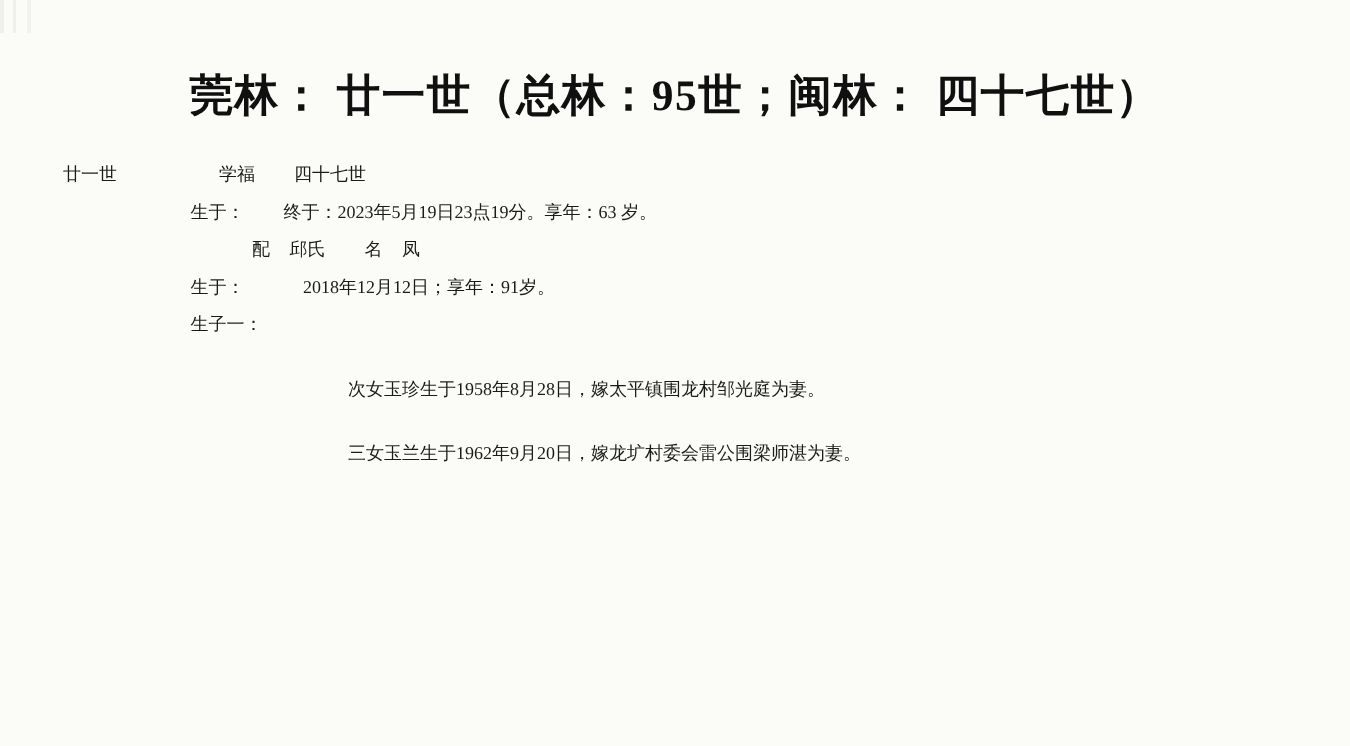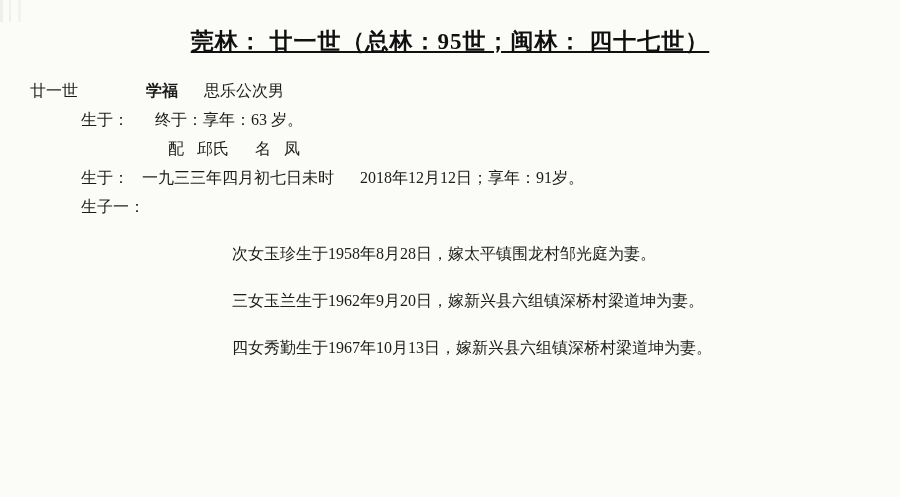--- a/index.html
+++ b/index.html
@@ -34,57 +34,56 @@
   }
   .page {
     position: relative;
     width: 900px;
     height: 497px;
     box-sizing: border-box;
   }
   .doc-title {
     text-align: center;
     font-weight: bold;
-    font-size: 23px;
+    font-size: 29px;
     letter-spacing: 1px;
     margin: 0;
-    padding-top: 26px;
+    padding-top: 44px;
     color: #101010;
-    text-decoration: underline;
   }
   .body-block {
     margin-top: 26px;
-    font-size: 16px;
+    font-size: 12px;
     line-height: 1.0;
   }
   .line {
     display: flex;
     align-items: baseline;
     white-space: pre;
     margin-bottom: 13px;
   }
   .gen-col {
     width: 78px;
     text-align: right;
     flex: 0 0 auto;
     padding-right: 0;
   }
   .indent-1 {
-    padding-left: 81px;
+    padding-left: 107px;
+    margin-left: 20px;
   }
   .indent-2 {
     padding-left: 168px;
   }
   .indent-3 {
     padding-left: 232px;
     margin-top: 31px;
   }
   .name-col {
     padding-left: 68px;
-    font-weight: bold;
   }
   .spacer-wide {
     display: inline-block;
     width: 26px;
   }
   .spacer-sm {
     display: inline-block;
     width: 13px;
   }
 </style>
@@ -96,65 +95,62 @@
   <div class="page-texture"></div>
 
   <h1 class="doc-title">莞林： 廿一世（总林：95世；闽林： 四十七世）</h1>
 
   <div class="body-block">
 
     <div class="line">
       <span class="gen-col">廿一世</span>
       <span class="name-col">学福</span>
       <span class="spacer-wide"></span>
-      <span>思乐公次男</span>
+      <span>四十七世</span>
     </div>
 
     <div class="line indent-1">
       <span>生于：</span>
       <span class="spacer-sm"></span>
       <span class="spacer-sm"></span>
       <span>终于：</span>
+      <span>2023年5月19日23点19分。</span>
       <span>享年：</span>
       <span>63 岁。</span>
     </div>
 
     <div class="line indent-2">
       <span>配</span>
       <span class="spacer-sm"></span>
       <span>邱氏</span>
       <span class="spacer-wide"></span>
       <span>名</span>
       <span class="spacer-sm"></span>
       <span>凤</span>
     </div>
 
     <div class="line indent-1">
       <span>生于：</span>
       <span class="spacer-sm"></span>
-      <span>一九三三年四月初七日未时</span>
       <span class="spacer-wide"></span>
       <span>2018年12月12日；</span>
       <span>享年：</span>
       <span>91岁。</span>
     </div>
 
     <div class="line indent-1">
       <span>生子一：</span>
       <span class="spacer-sm"></span>
     </div>
 
 
     <div class="line indent-3">
       <span>次女玉珍生于1958年8月28日，嫁太平镇围龙村邹光庭为妻。</span>
     </div>
 
     <div class="line indent-3">
-      <span>三女玉兰生于1962年9月20日，嫁新兴县六组镇深桥村梁道坤为妻。</span>
+      <span>三女玉兰生于1962年9月20日，嫁龙圹村委会雷公围梁师湛为妻。</span>
     </div>
 
-    <div class="line indent-3">
-      <span>四女秀勤生于1967年10月13日，嫁新兴县六组镇深桥村梁道坤为妻。</span>
-    </div>
 
 
   </div>
 </div>
 
 </body></html>

